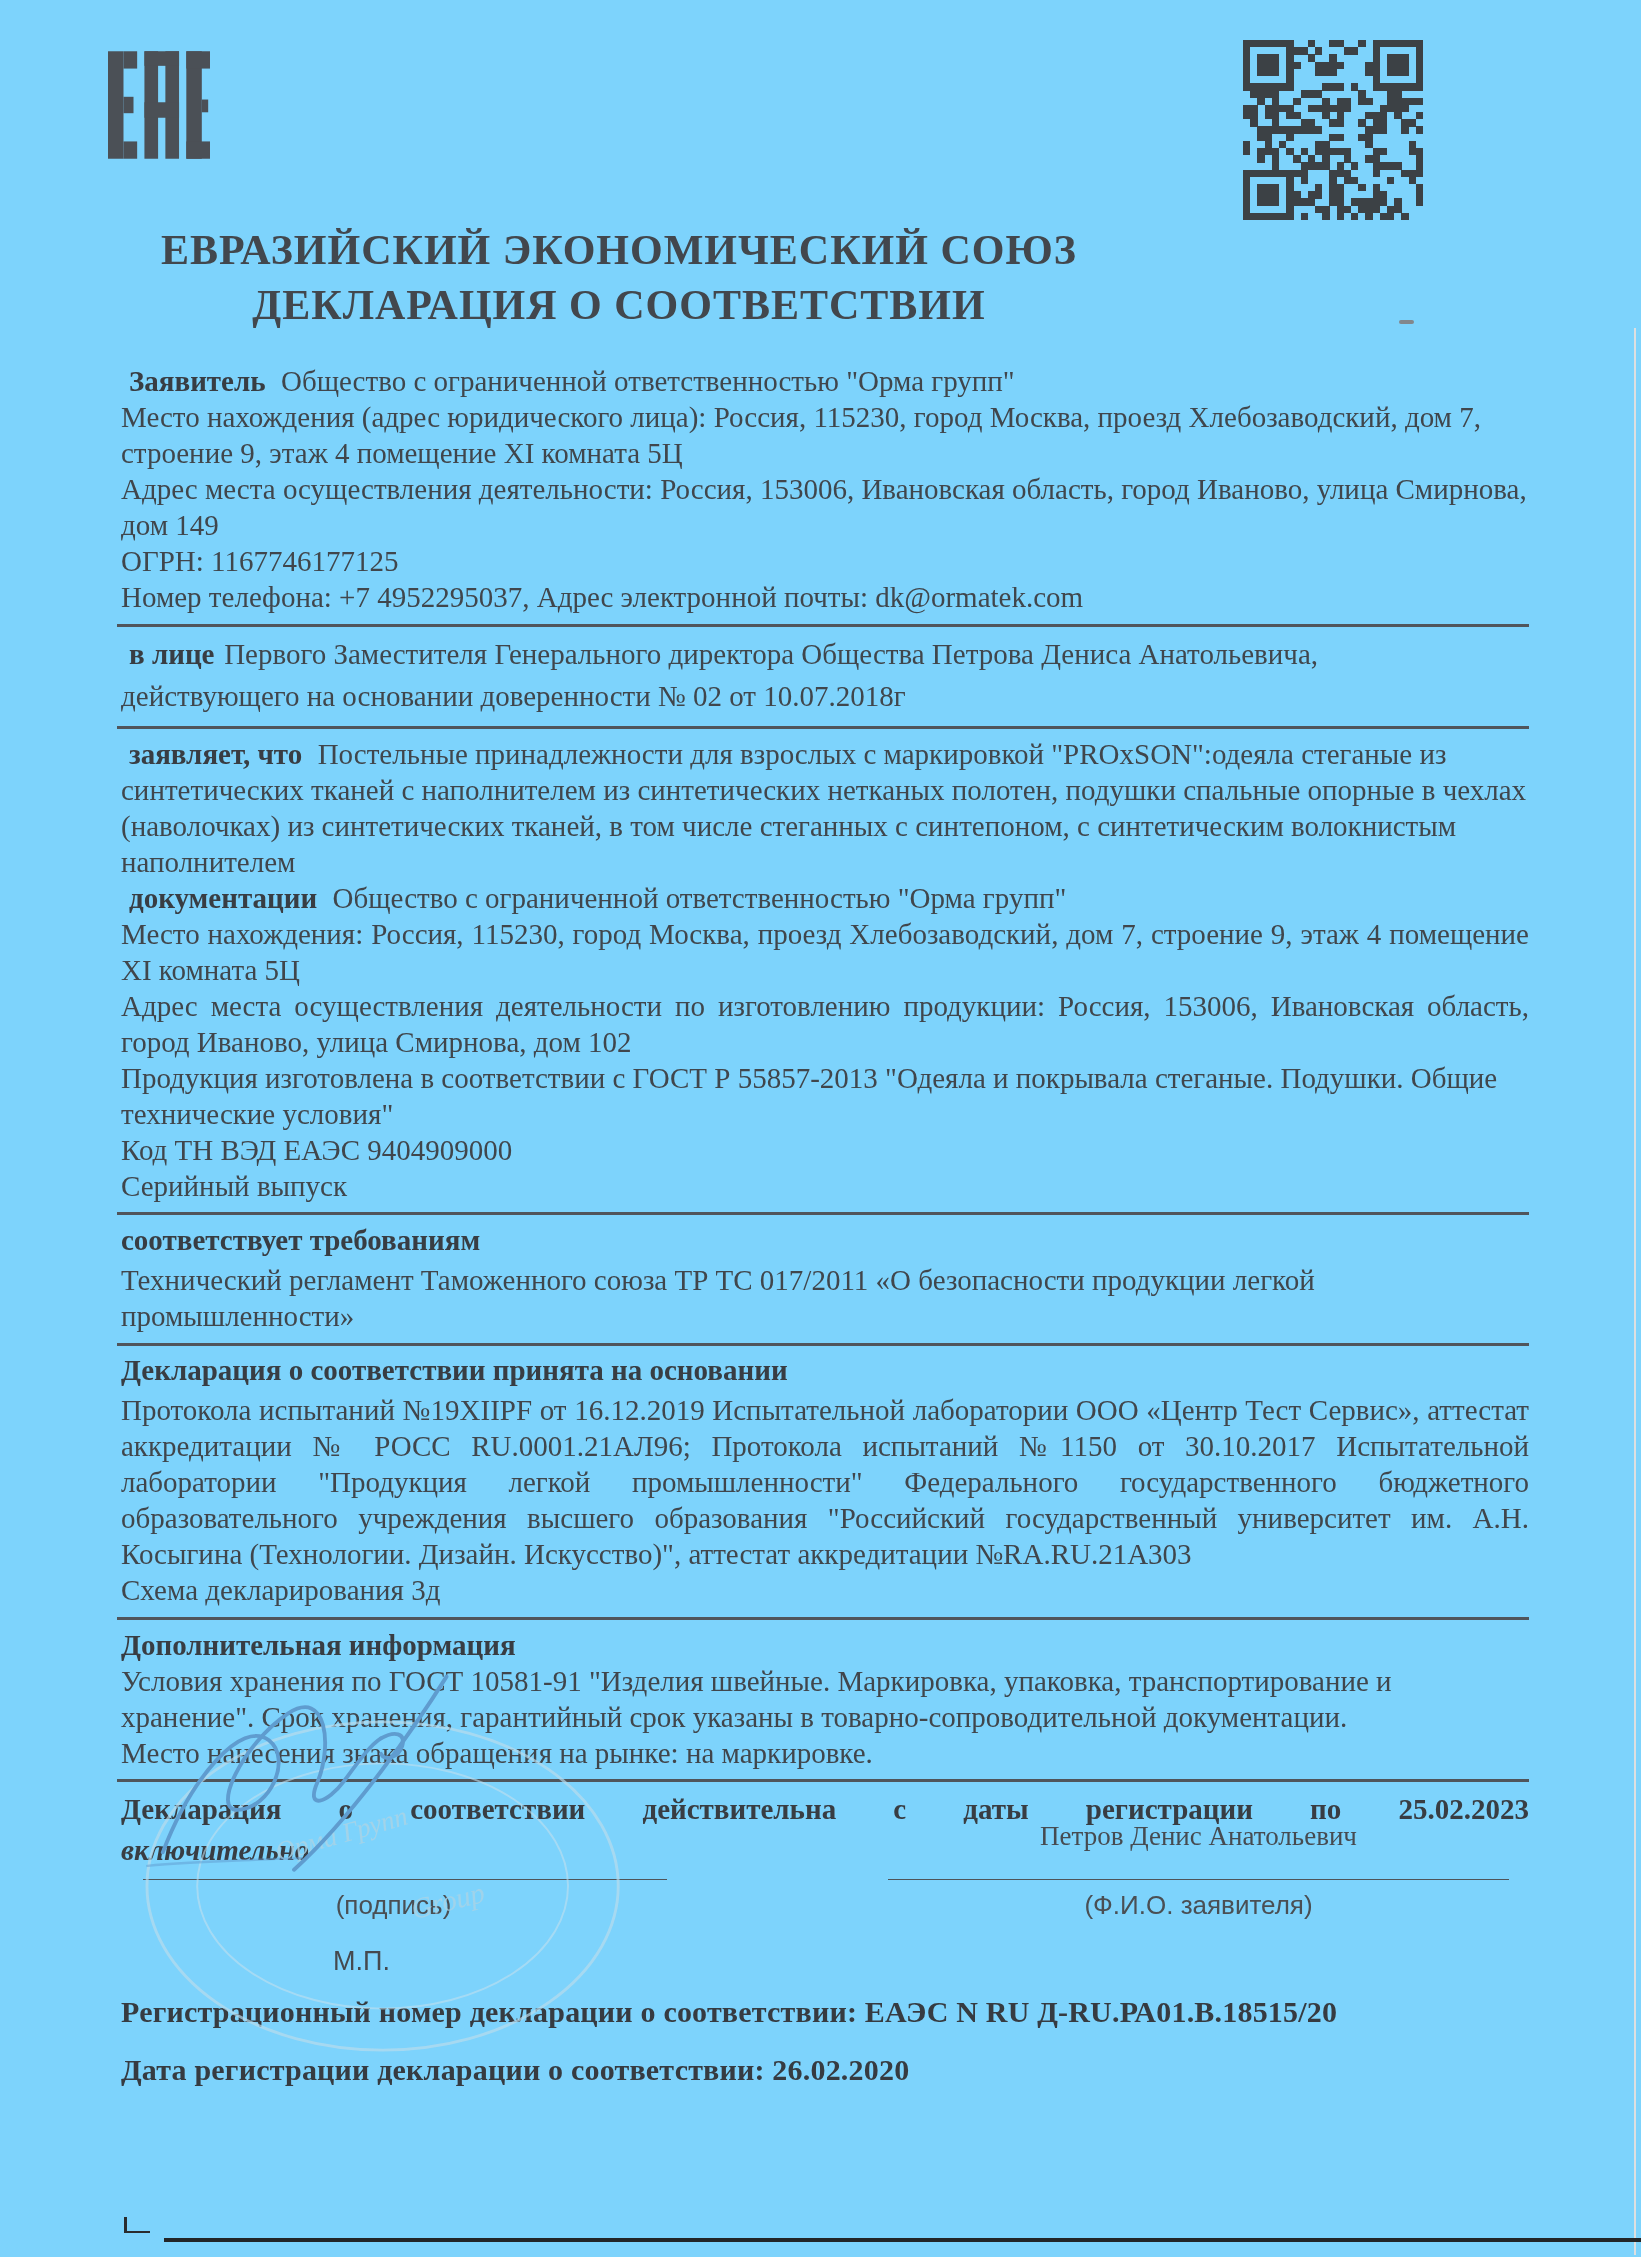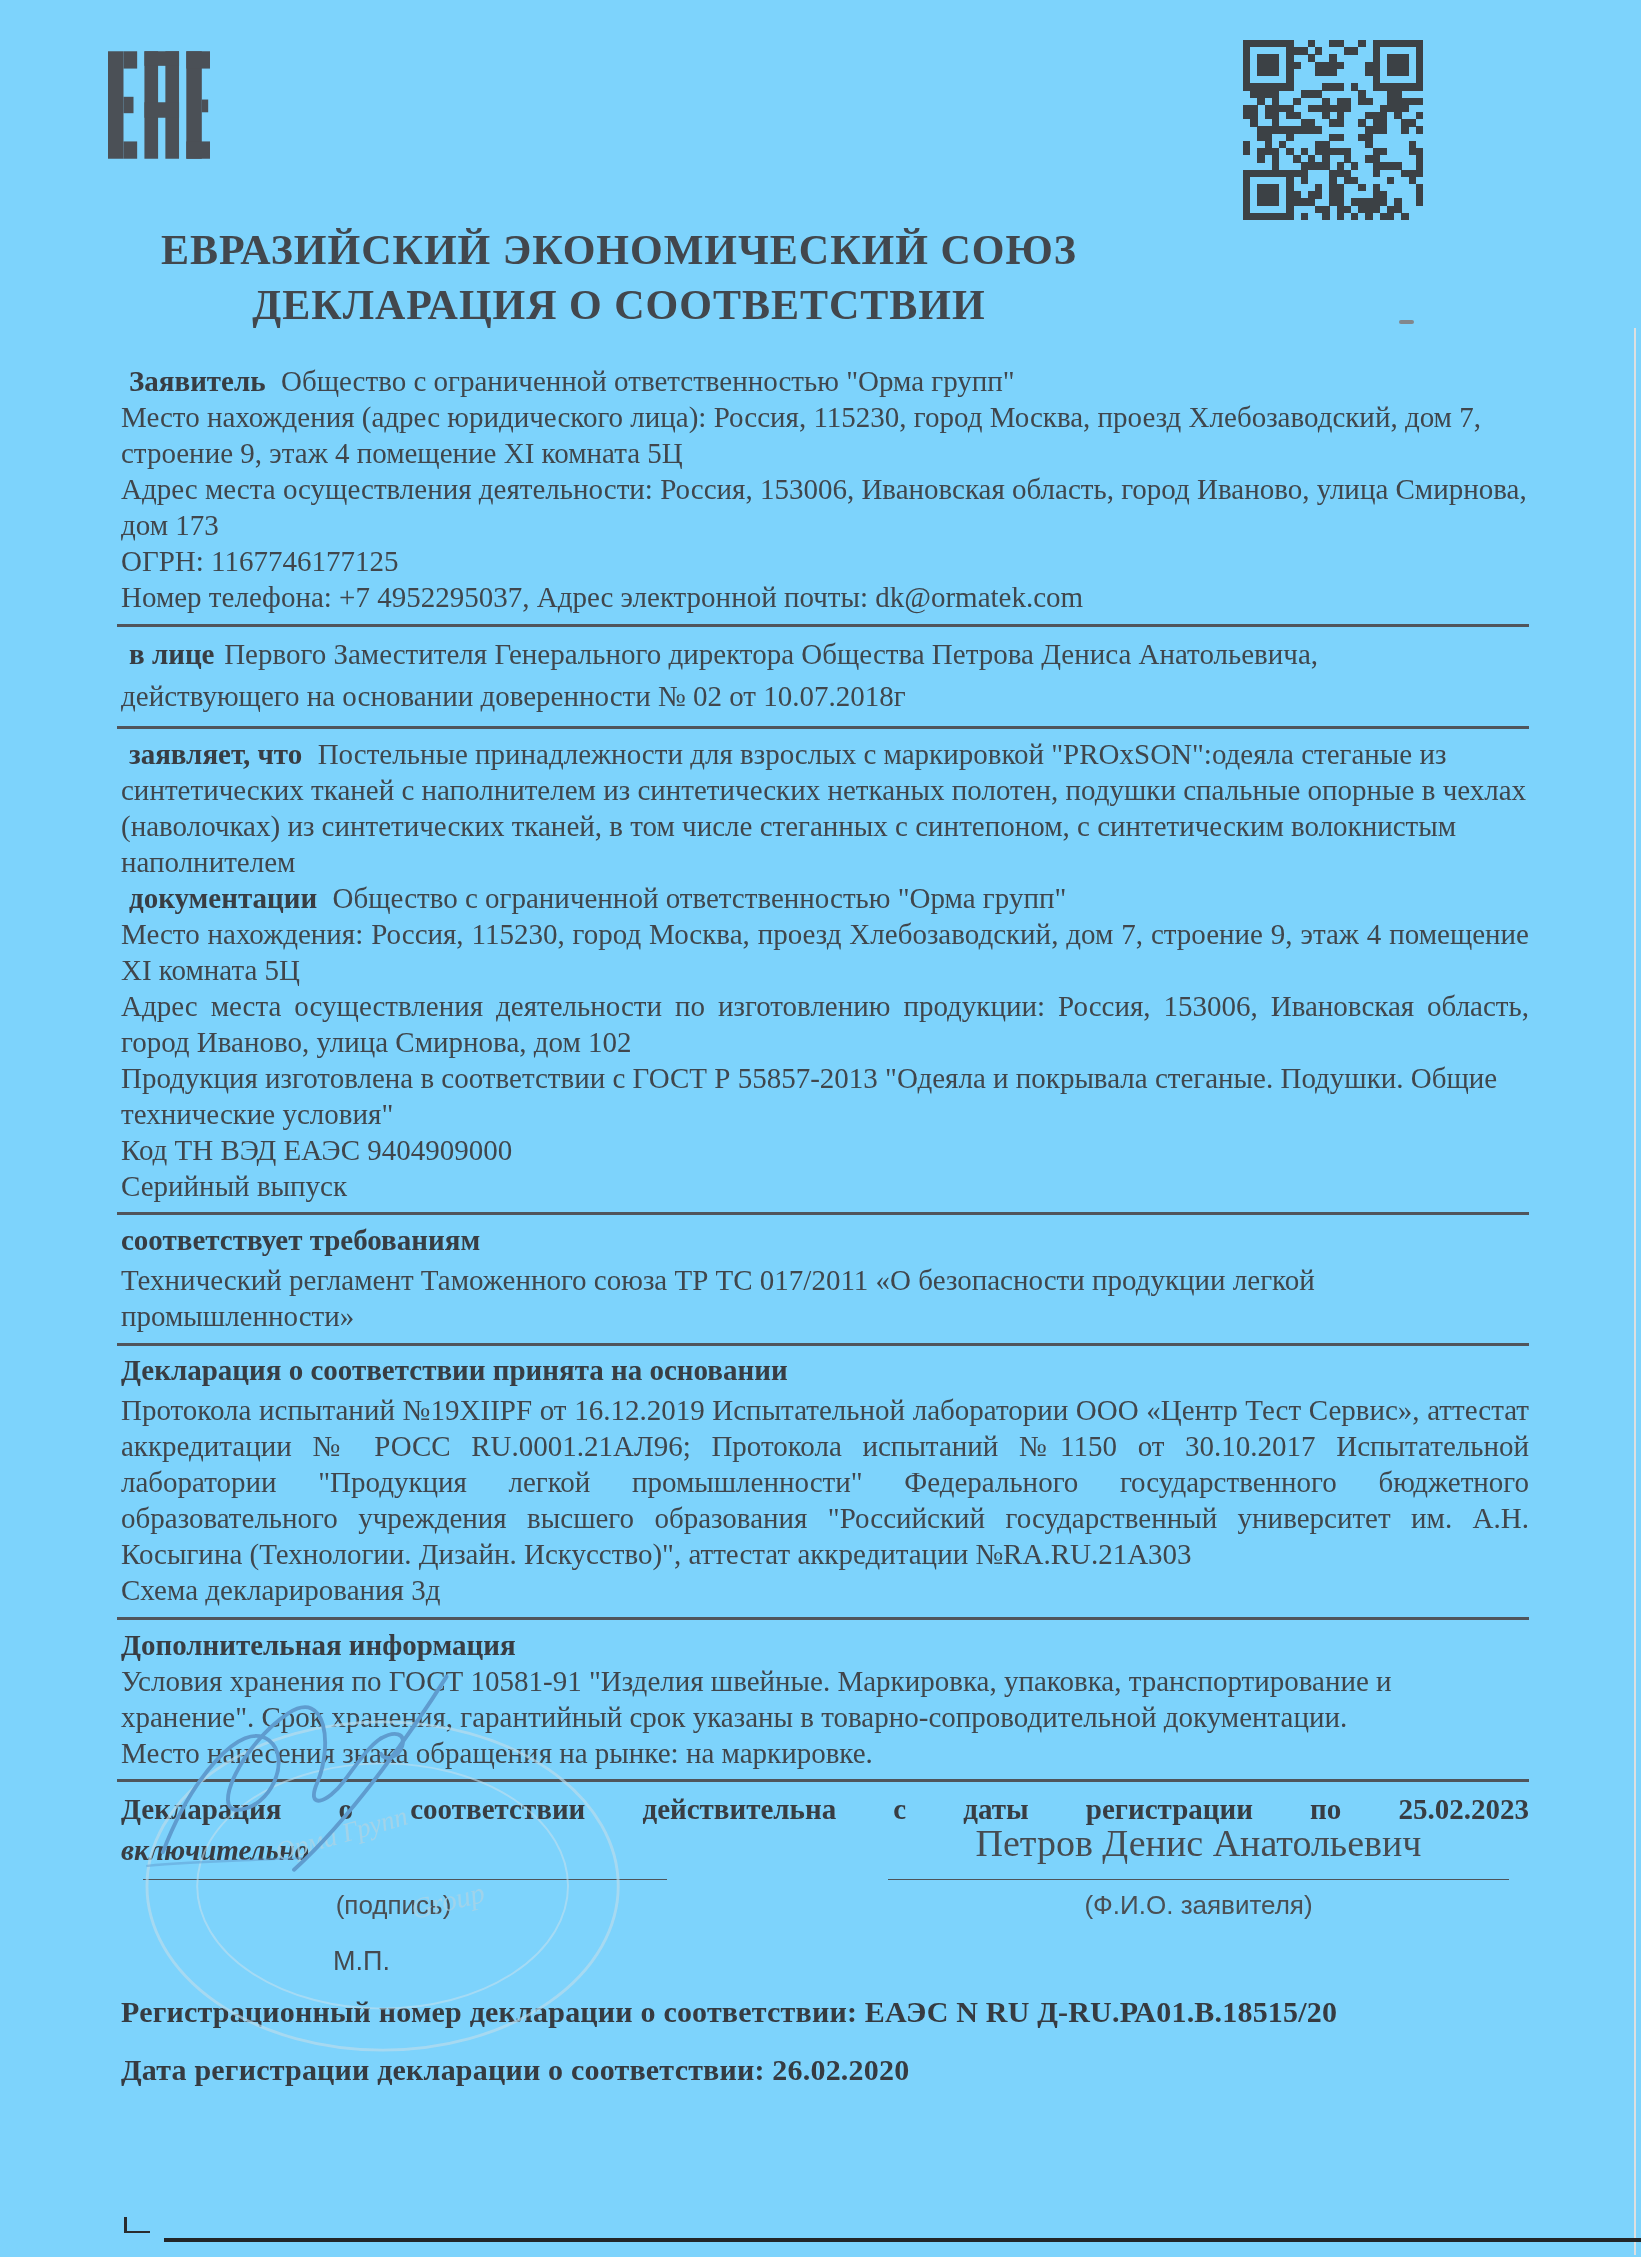--- a/index.html
+++ b/index.html
@@ -25,21 +25,21 @@
   .rep-block{line-height:42px;margin-top:3.9px;}
   .pad-top{margin-top:5.8px;}
   .validity-l1{font-weight:bold;color:#383d43;text-align:justify;text-align-last:justify;line-height:41px;margin-top:3.9px;}
   .validity-l2{font-weight:bold;color:#383d43;line-height:41px;font-style:italic;}
   
   .sig-svg{position:absolute;left:128px;top:1663px;width:417px;height:230px;z-index:3;pointer-events:none;}
   .stamp-svg{position:absolute;left:141px;top:1717px;width:489px;height:338px;z-index:2;pointer-events:none;}
   .sig-line{position:absolute;height:0;border-bottom:1.9px solid #4e545a;z-index:1;}
   .line-left{left:143px;top:1879px;width:524px;}
   .line-right{left:888px;top:1879px;width:621px;}
-  .fio-name{position:absolute;left:888px;top:1821px;width:621px;text-align:center;font-size:38px;color:#464b51;}
+  .fio-name{position:absolute;left:888px;top:1821px;width:621px;text-align:center;font-size:27px;color:#464b51;}
   .cap{position:absolute;font-family:"Liberation Sans",sans-serif;font-size:26px;color:#4a4f54;text-align:center;}
   .cap-podpis{left:162px;top:1890px;width:463px;}
   .cap-fio{left:888px;top:1890px;width:621px;}
   .mp{position:absolute;left:333px;top:1946px;font-family:"Liberation Sans",sans-serif;font-size:27px;color:#45494e;}
   .reg-line{position:absolute;left:121px;width:1410px;font-weight:bold;font-size:30px;color:#363b41;letter-spacing:0.2px;}
   .reg-number{top:1995px;}
   .reg-date{top:2053px;}
   
   .artifact-dash{position:absolute;left:1399px;top:320px;width:15.4px;height:3.9px;background:#82878c;border-radius:1.9px;}
   .edge-line{position:absolute;left:1634px;top:328px;width:1.9px;height:1927px;background:#dddfe0;}
@@ -385,21 +385,21 @@
 
   <div class="titles">
     <div>ЕВРАЗИЙСКИЙ ЭКОНОМИЧЕСКИЙ СОЮЗ</div>
     <div>ДЕКЛАРАЦИЯ О СООТВЕТСТВИИ</div>
   </div>
 
   <div class="body">
 
     <p><span class="inline-label">Заявитель</span><span>Общество с ограниченной ответственностью "Орма групп"</span></p>
     <p>Место нахождения (адрес юридического лица): Россия, 115230, город Москва, проезд Хлебозаводский, дом 7, строение 9, этаж 4 помещение XI комната 5Ц</p>
-    <p>Адрес места осуществления деятельности: Россия, 153006, Ивановская область, город Иваново, улица Смирнова, дом 173</p>
+    <p>Адрес места осуществления деятельности: Россия, 153006, Ивановская область, город Иваново, улица Смирнова, дом 149</p>
     <p>ОГРН: 1167746177125</p>
     <p>Номер телефона: +7 4952295037, Адрес электронной почты: dk@ormatek.com</p>
 
     <div class="rule"></div>
 
     <div class="rep-block">
       <p><span class="inline-label" style="margin-right:9.7px">в лице</span><span>Первого Заместителя Генерального директора Общества Петрова Дениса Анатольевича,</span></p>
       <p>действующего на основании доверенности № 02 от 10.07.2018г</p>
     </div>
 

